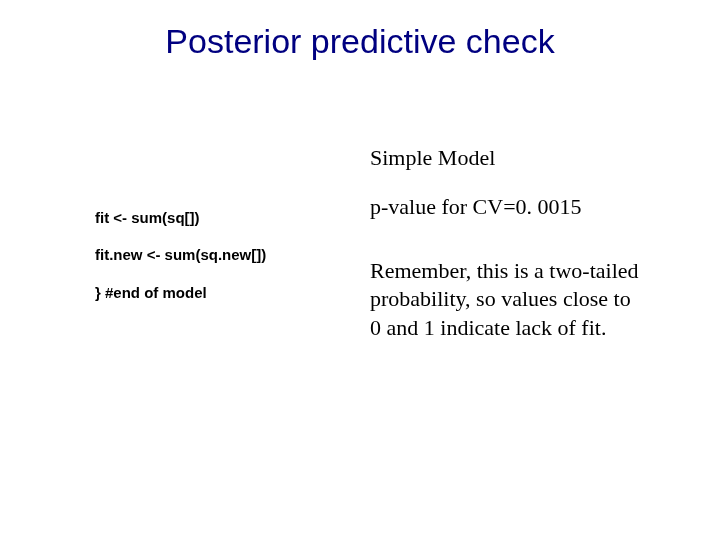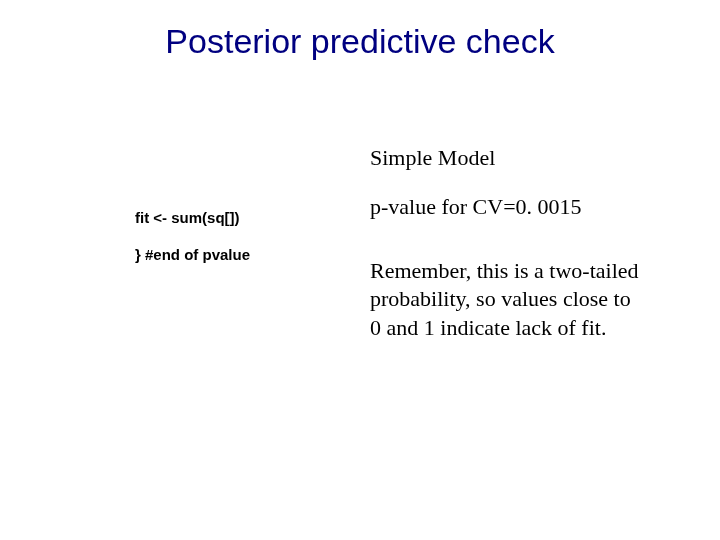--- a/index.html
+++ b/index.html
@@ -31,21 +31,20 @@
     position: absolute;
     left: 95px;
     top: 190px;
     width: 260px;
     font-family: "Comic Sans MS", "Comic Sans", cursive, sans-serif;
     font-size: 15px;
     font-weight: bold;
     color: #000000;
     line-height: 1.25;
     white-space: pre-line;
-    margin-left: 40px;
   }
   .right-col {
     position: absolute;
     left: 370px;
     top: 145px;
     width: 270px;
     font-family: "Times New Roman", Times, serif;
     font-size: 22px;
     color: #000000;
   }
@@ -62,21 +61,22 @@
 </style>
 </head>
 <body>
 
 <div class="slide">
 
   <div class="title">Posterior predictive check</div>
 
   <div class="code-block">
     <div>fit &lt;- sum(sq[])</div>
-    <div>} #end of pvalue</div>
+    <div>fit.new &lt;- sum(sq.new[])</div>
+    <div>} #end of model</div>
   </div>
 
   <div class="right-col">
     <div class="heading">Simple Model</div>
 
     <div class="pvals">
       <div>p-value for CV=0. 0015</div>
     </div>
 
     <div class="note">Remember, this is a two-tailed probability, so values close to 0 and 1 indicate lack of fit.</div>

